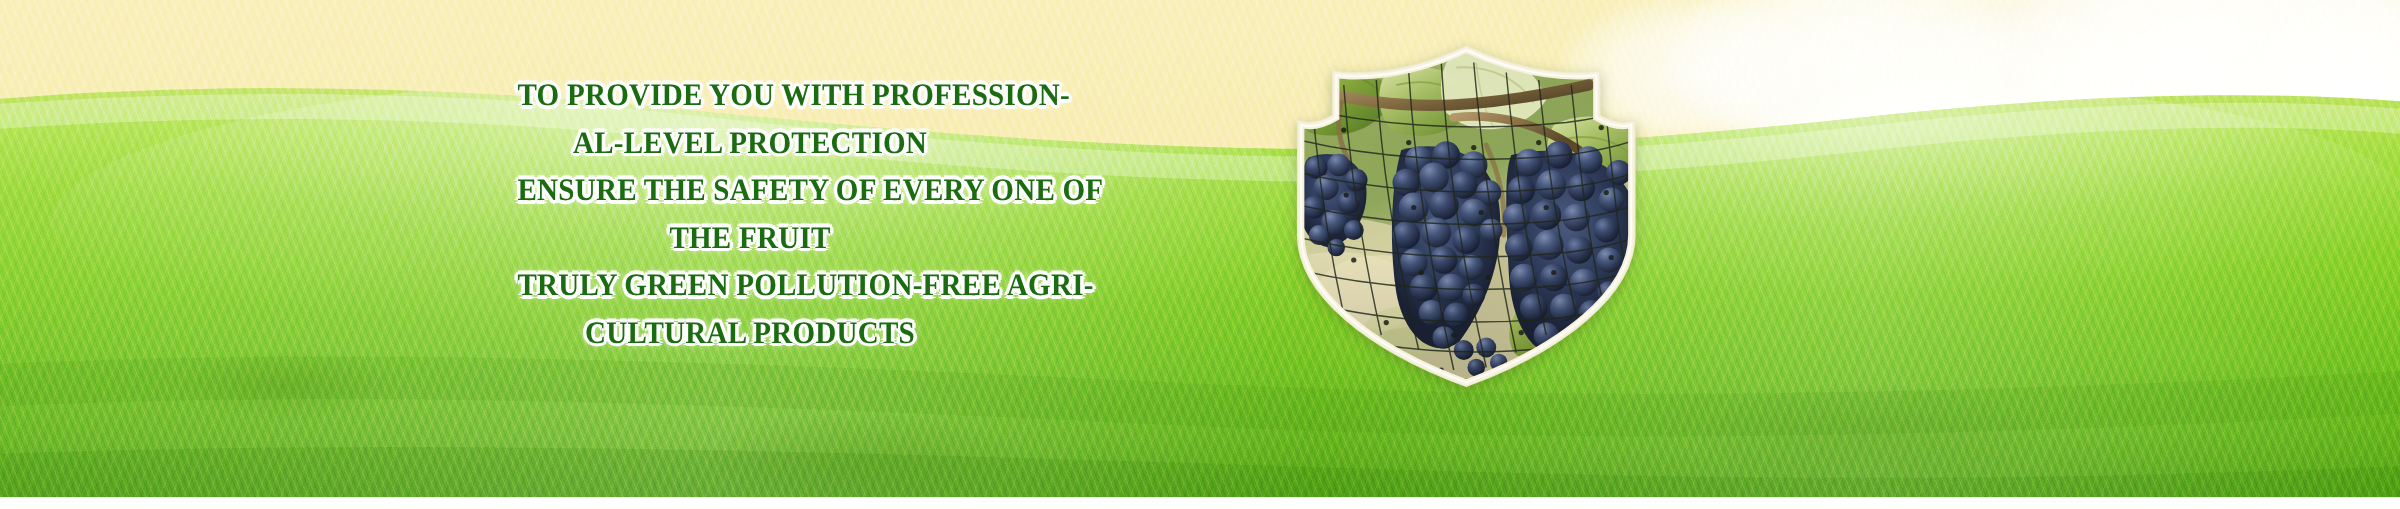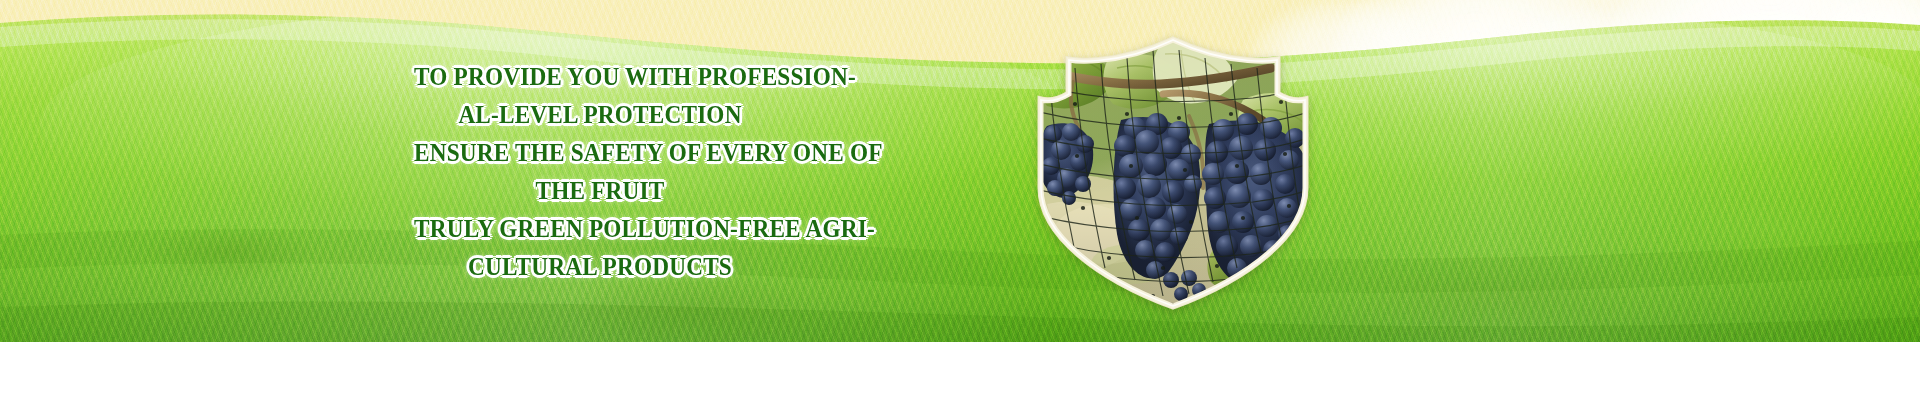--- a/index.html
+++ b/index.html
@@ -8,21 +8,21 @@
     padding: 0;
     background: #ffffff;
   }
   body {
     font-family: "Liberation Serif", "DejaVu Serif", serif;
   }
 
   .banner {
     position: relative;
     width: 1920px;
-    height: 342px;
+    height: 398px;
     overflow: hidden;
     background: #f8eeba;
   }
 
   
   .sky {
     position: absolute;
     inset: 0;
     background:
       linear-gradient(to bottom,

